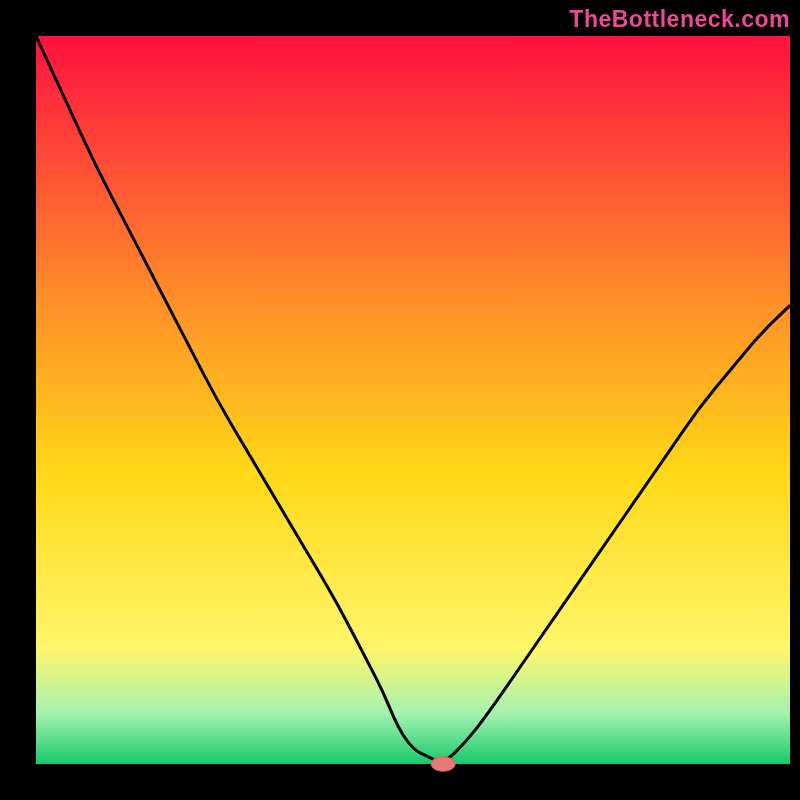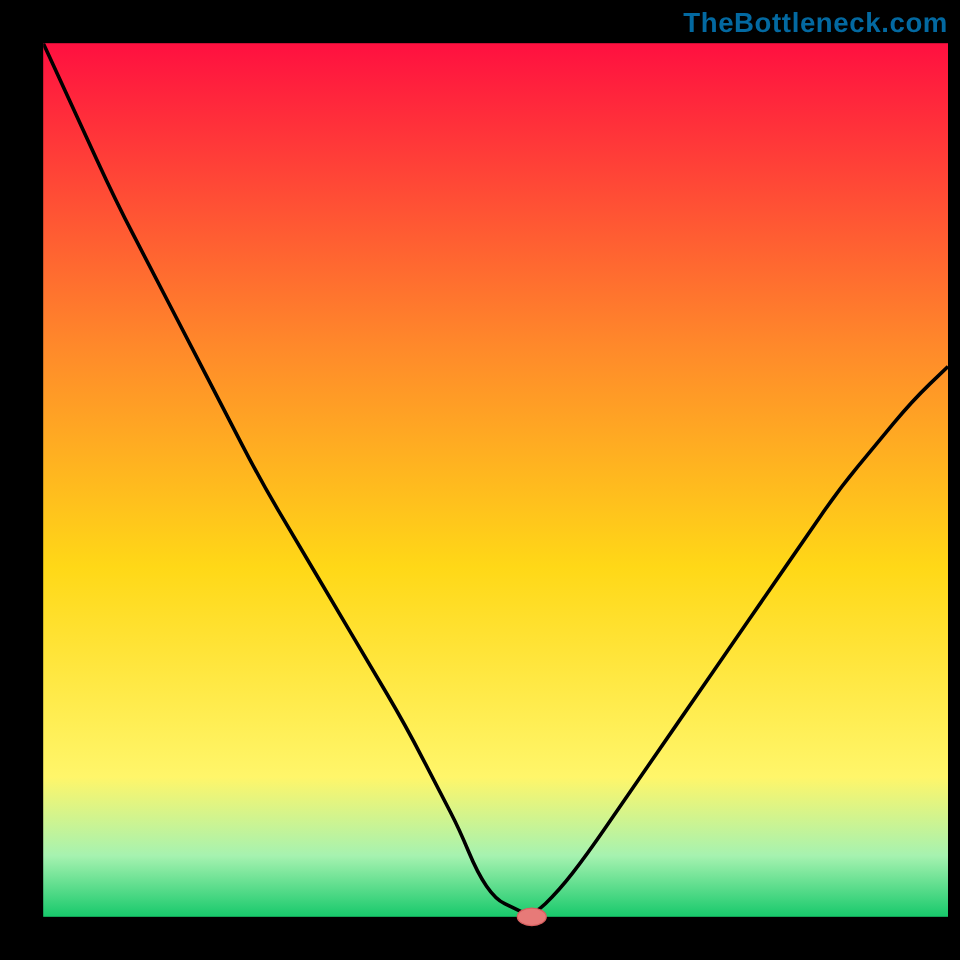--- a/index.html
+++ b/index.html
@@ -11,21 +11,21 @@
   .chart-wrap {
     width: 800px;
     height: 800px;
     position: relative;
   }
   svg { display: block; }
   .watermark {
     position: absolute;
     top: 6px;
     right: 10px;
-    color: #0369a1;
+    color: #ec4899;
     font-size: 23px;
     font-weight: bold;
     letter-spacing: 0.5px;
   }
 </style>
 </head>
 <body>
 
 <div class="chart-wrap">
   <svg id="svg" width="800" height="800" viewBox="0 0 800 800">

